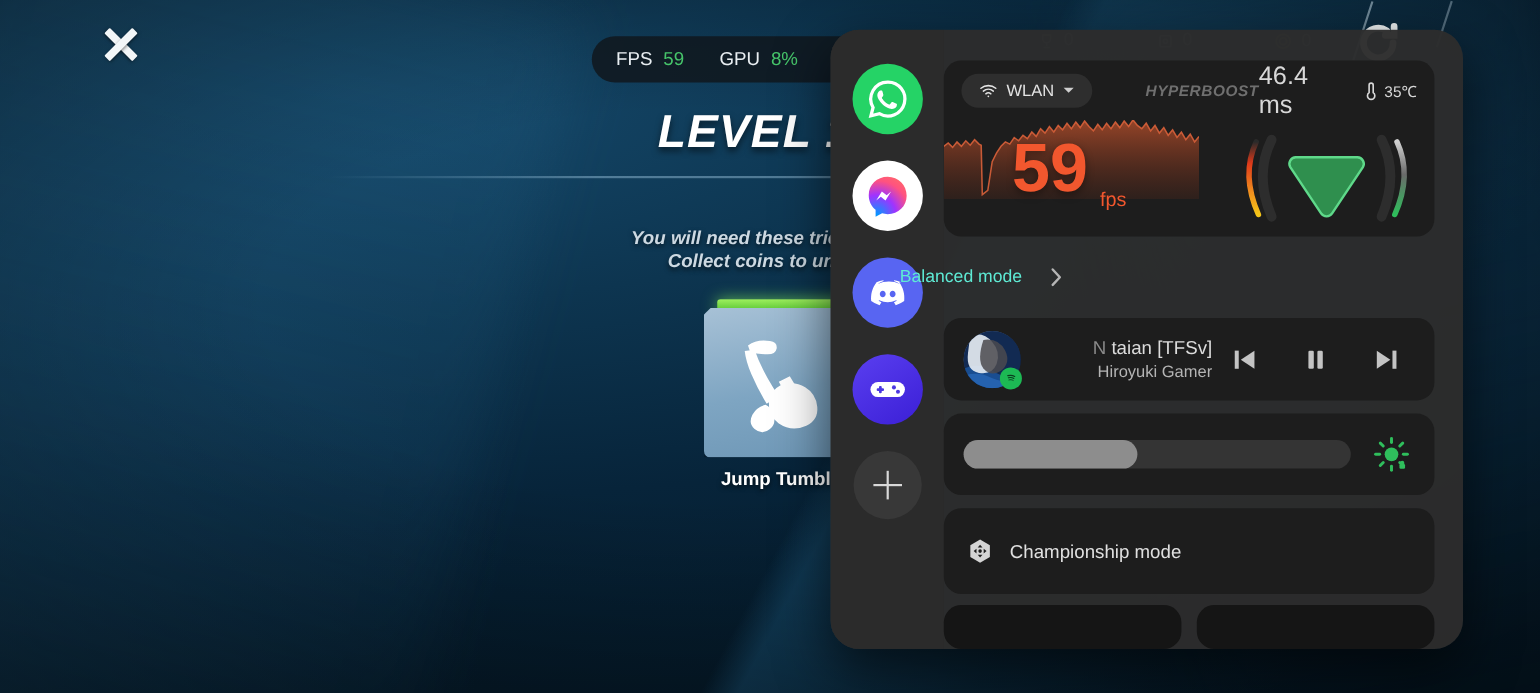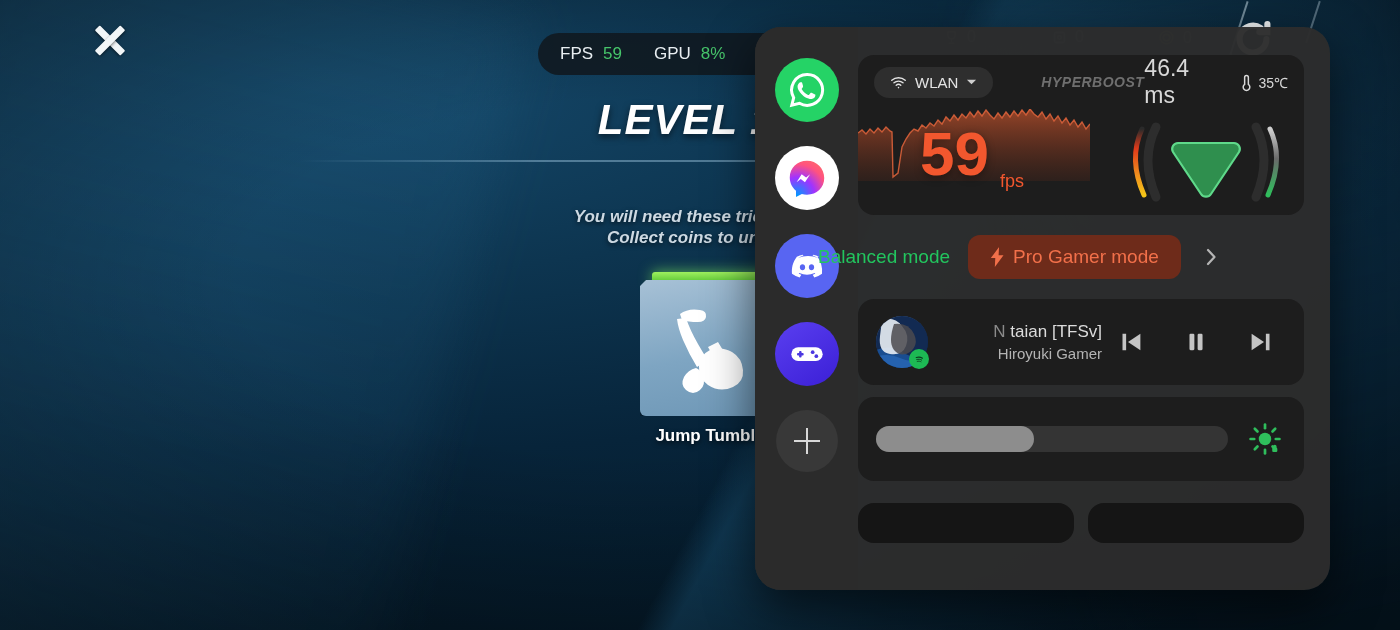--- a/index.html
+++ b/index.html
@@ -169,21 +169,21 @@
     text-shadow:0 2px 8px rgba(0,0,0,.4);
   }
   #fps-unit { position:absolute; left:142px; top:62px; font-size:18px; color:#f2572e; }
   #gauges { position:absolute; left:258px; top:8px; }
 
   
   #mode-row {
     display:flex; align-items:center; gap:0; padding:8px 0 8px 0; position:relative;
   }
   #mode-balanced {
-    color:#22c55e; font-size:19px; white-space:nowrap;
+    color:#5eead4; font-size:16px; white-space:nowrap;
     margin-left:-40px; cursor:pointer;
   }
   #mode-pro {
     margin-left:18px; display:flex; align-items:center; gap:8px;
     background:#6e2b1a; border-radius:12px; padding:11px 22px;
     color:#f2704a; font-size:19px; cursor:pointer; white-space:nowrap;
   }
   #mode-next {
     margin-left:14px; width:34px; height:34px; border-radius:50%;
     display:flex; align-items:center; justify-content:center; cursor:pointer;
@@ -440,26 +440,20 @@
           <path d="M154 12 q14 30 -2 66" fill="none" stroke="url(#gr)" stroke-width="5" stroke-linecap="round"></path>
           <path d="M140 10 q16 32 0 70" fill="none" stroke="#3a3a3a" stroke-width="9" stroke-linecap="round" opacity=".55"></path>
 
           <path d="M62 26 h56 a6 6 0 0 1 5 9 l-28 42 a6 6 0 0 1 -10 0 l-28 -42 a6 6 0 0 1 5 -9 z" fill="#2f8f4e" stroke="#5fd98a" stroke-width="2.2"></path>
         </svg>
       </div>
     </div>
 
     <div id="mode-row">
       <div id="mode-balanced">Balanced mode</div>
-      <div id="mode-pro">
-        <svg width="15" height="20" viewBox="0 0 12 18">
-          <path d="M7.4 0 L0 10 h4 L3.6 18 L11.4 7.4 h-4.4 z" fill="#f2704a"></path>
-        </svg>
-        <span>Pro Gamer mode</span>
-      </div>
       <div id="mode-next">
         <svg width="13" height="20" viewBox="0 0 12 20" fill="none" stroke="#b5b5b5" stroke-width="2.2" stroke-linecap="round" stroke-linejoin="round">
           <path d="M2.5 3 L9 10 L2.5 17"></path>
         </svg>
       </div>
     </div>
 
     <div class="card" id="music-card">
       <div id="album-art">
         <div class="inner">
@@ -523,20 +517,33 @@
             <path d="M19.2 4.8l-1.9 1.9"></path>
               <path d="M6.7 17.3l-1.9 1.9"></path>
           </g>
           <path d="M17.6 18.4v-1a1.3 1.3 0 0 1 2.6 0v1z" fill="#2fbe5c"></path>
           <rect x="17.1" y="18.2" width="3.6" height="3" rx=".8" fill="#2fbe5c"></rect>
         </svg>
       </div>
     </div>
 
     <div id="tiles">
+      <div class="tile" id="tile-champ">
+        <svg width="26" height="26" viewBox="0 0 24 24">
+          <path d="M12 2.2 L20.2 7 v10 L12 21.8 L3.8 17 V7 z" fill="#d4d4d4"></path>
+          <g fill="#1d1d1d">
+            <path d="M12 6.6 l2 2.4h-4z"></path>
+              <path d="M12 17.4 l-2-2.4h4z"></path>
+            <path d="M6.6 12 l2.4-2v4z"></path>
+              <path d="M17.4 12 l-2.4 2v-4z"></path>
+            <circle cx="12" cy="12" r="1.5"></circle>
+          </g>
+        </svg>
+        <div class="tile-label">Championship mode</div>
+      </div>
     </div>
 
     <div id="peek">
       <div class="peek-card"></div>
       <div class="peek-card"></div>
     </div>
 
   </div>
 </div>
 

